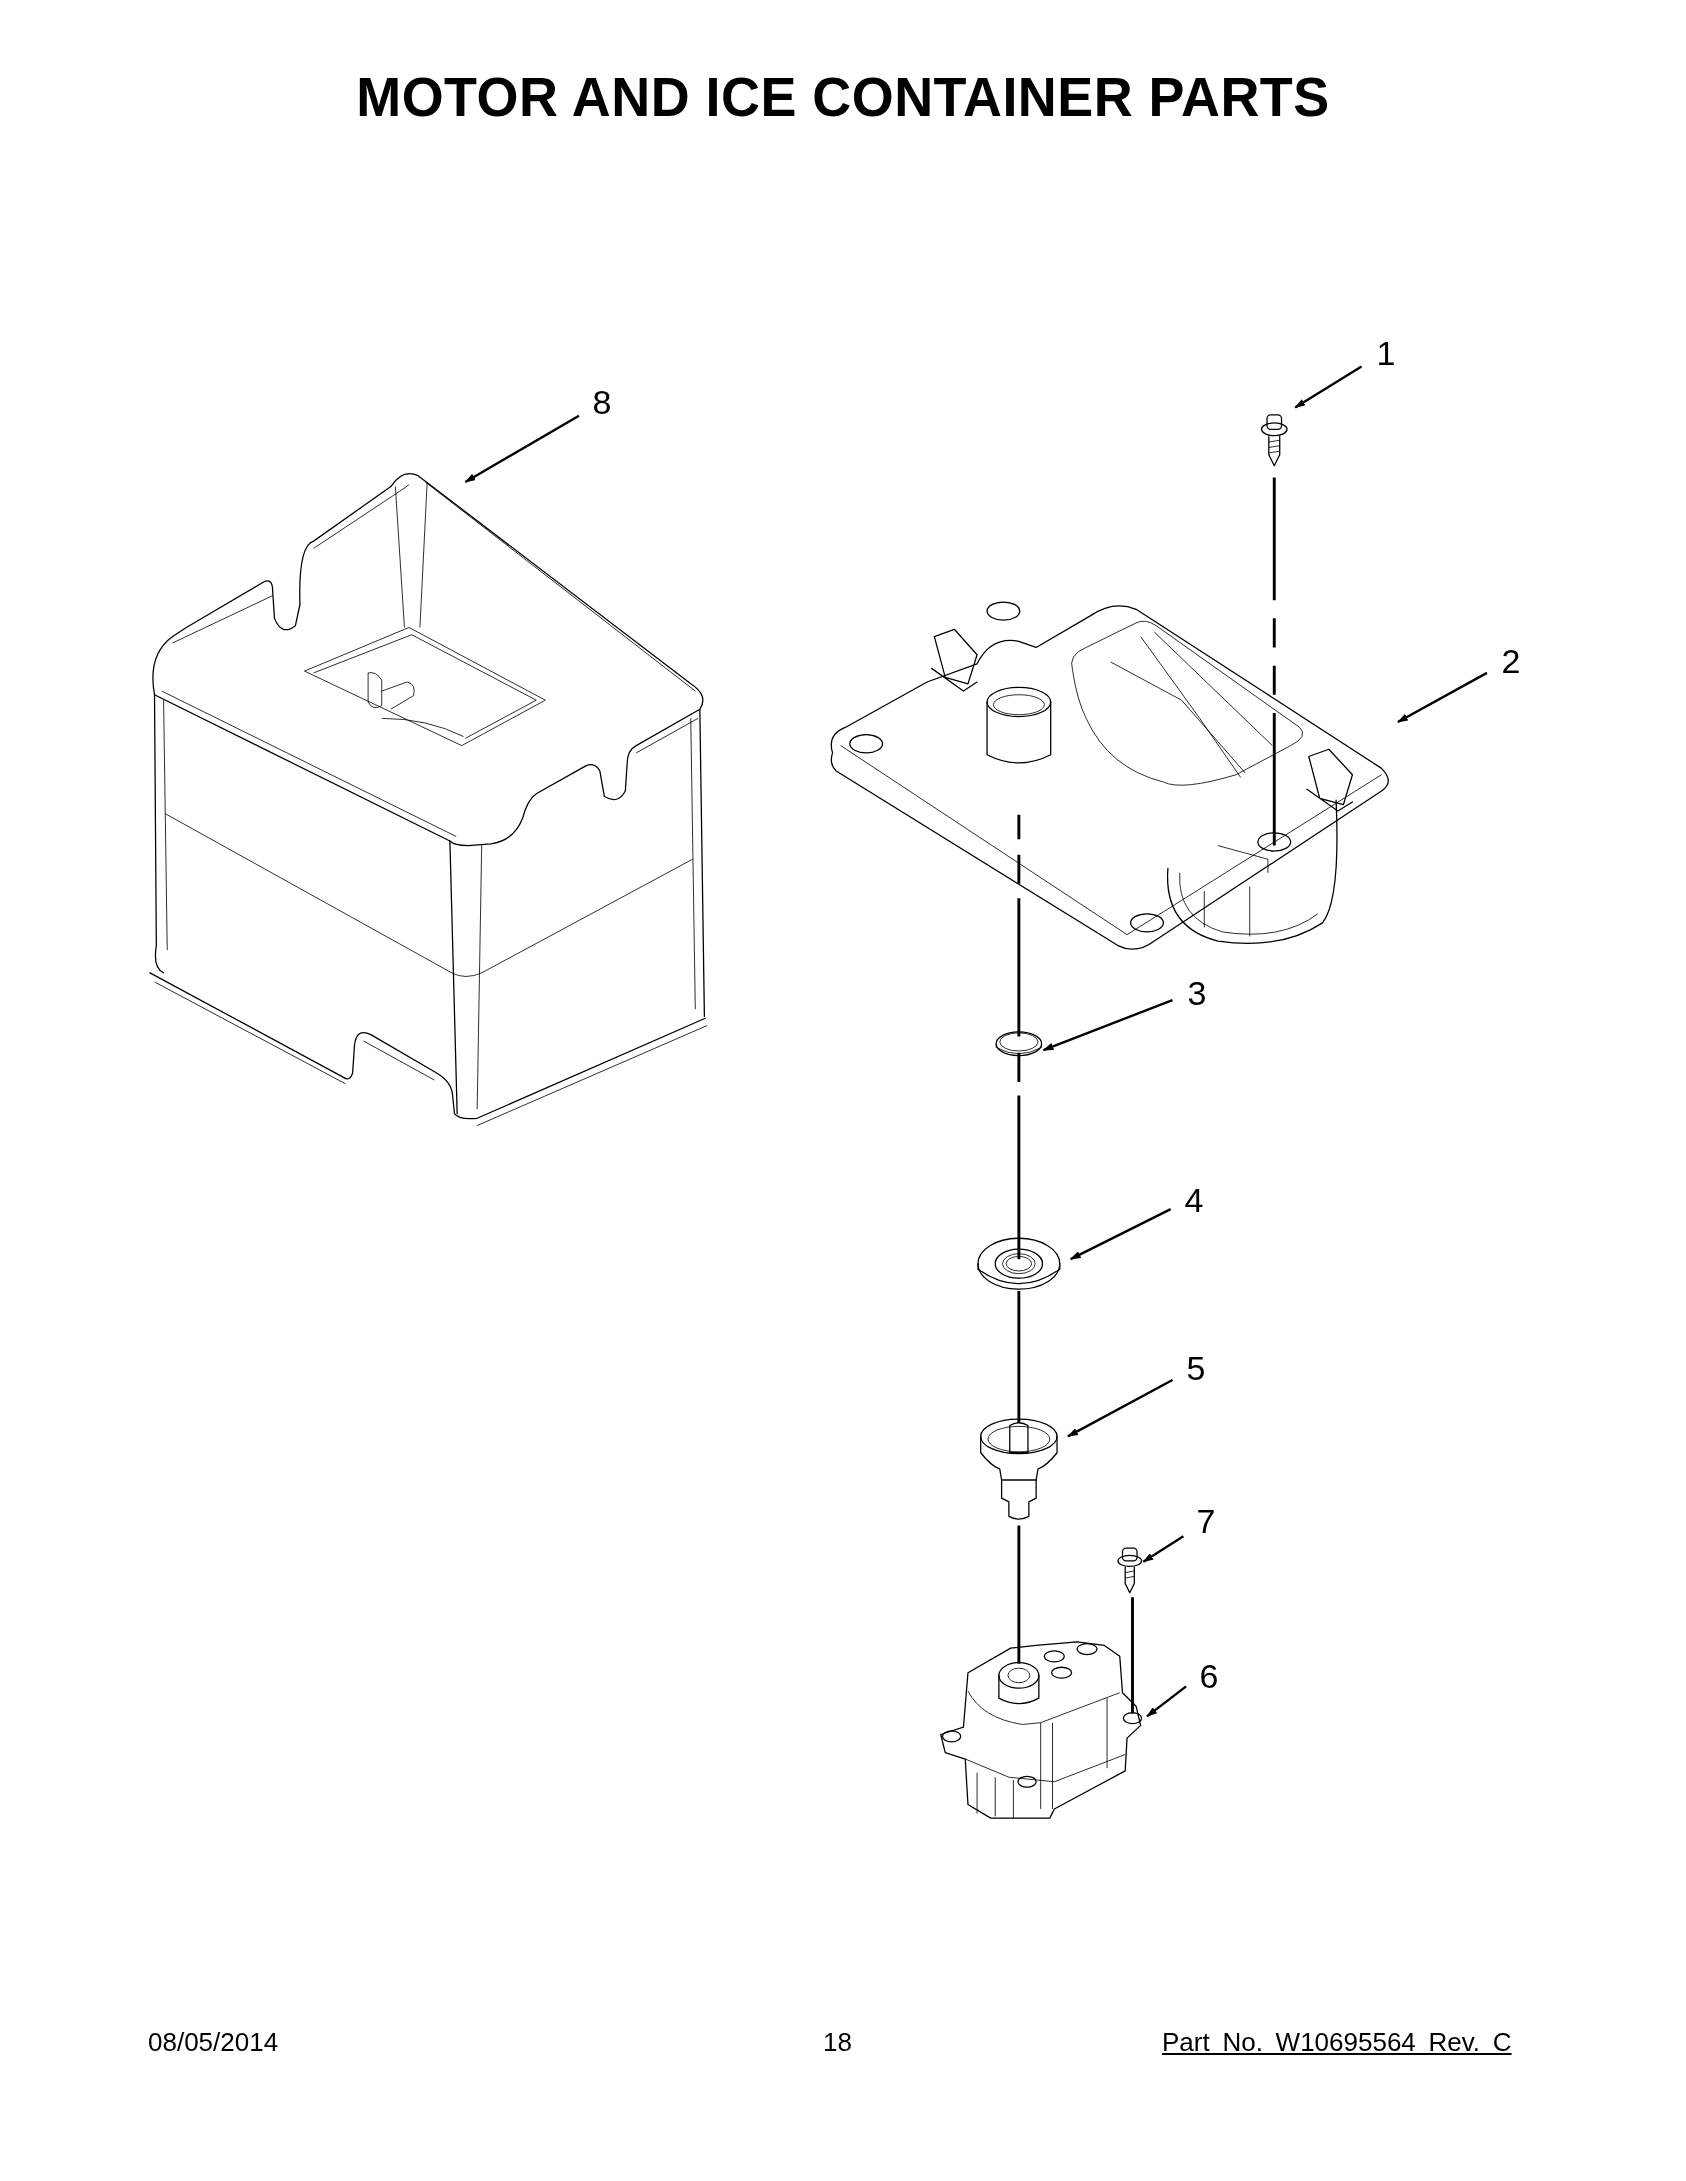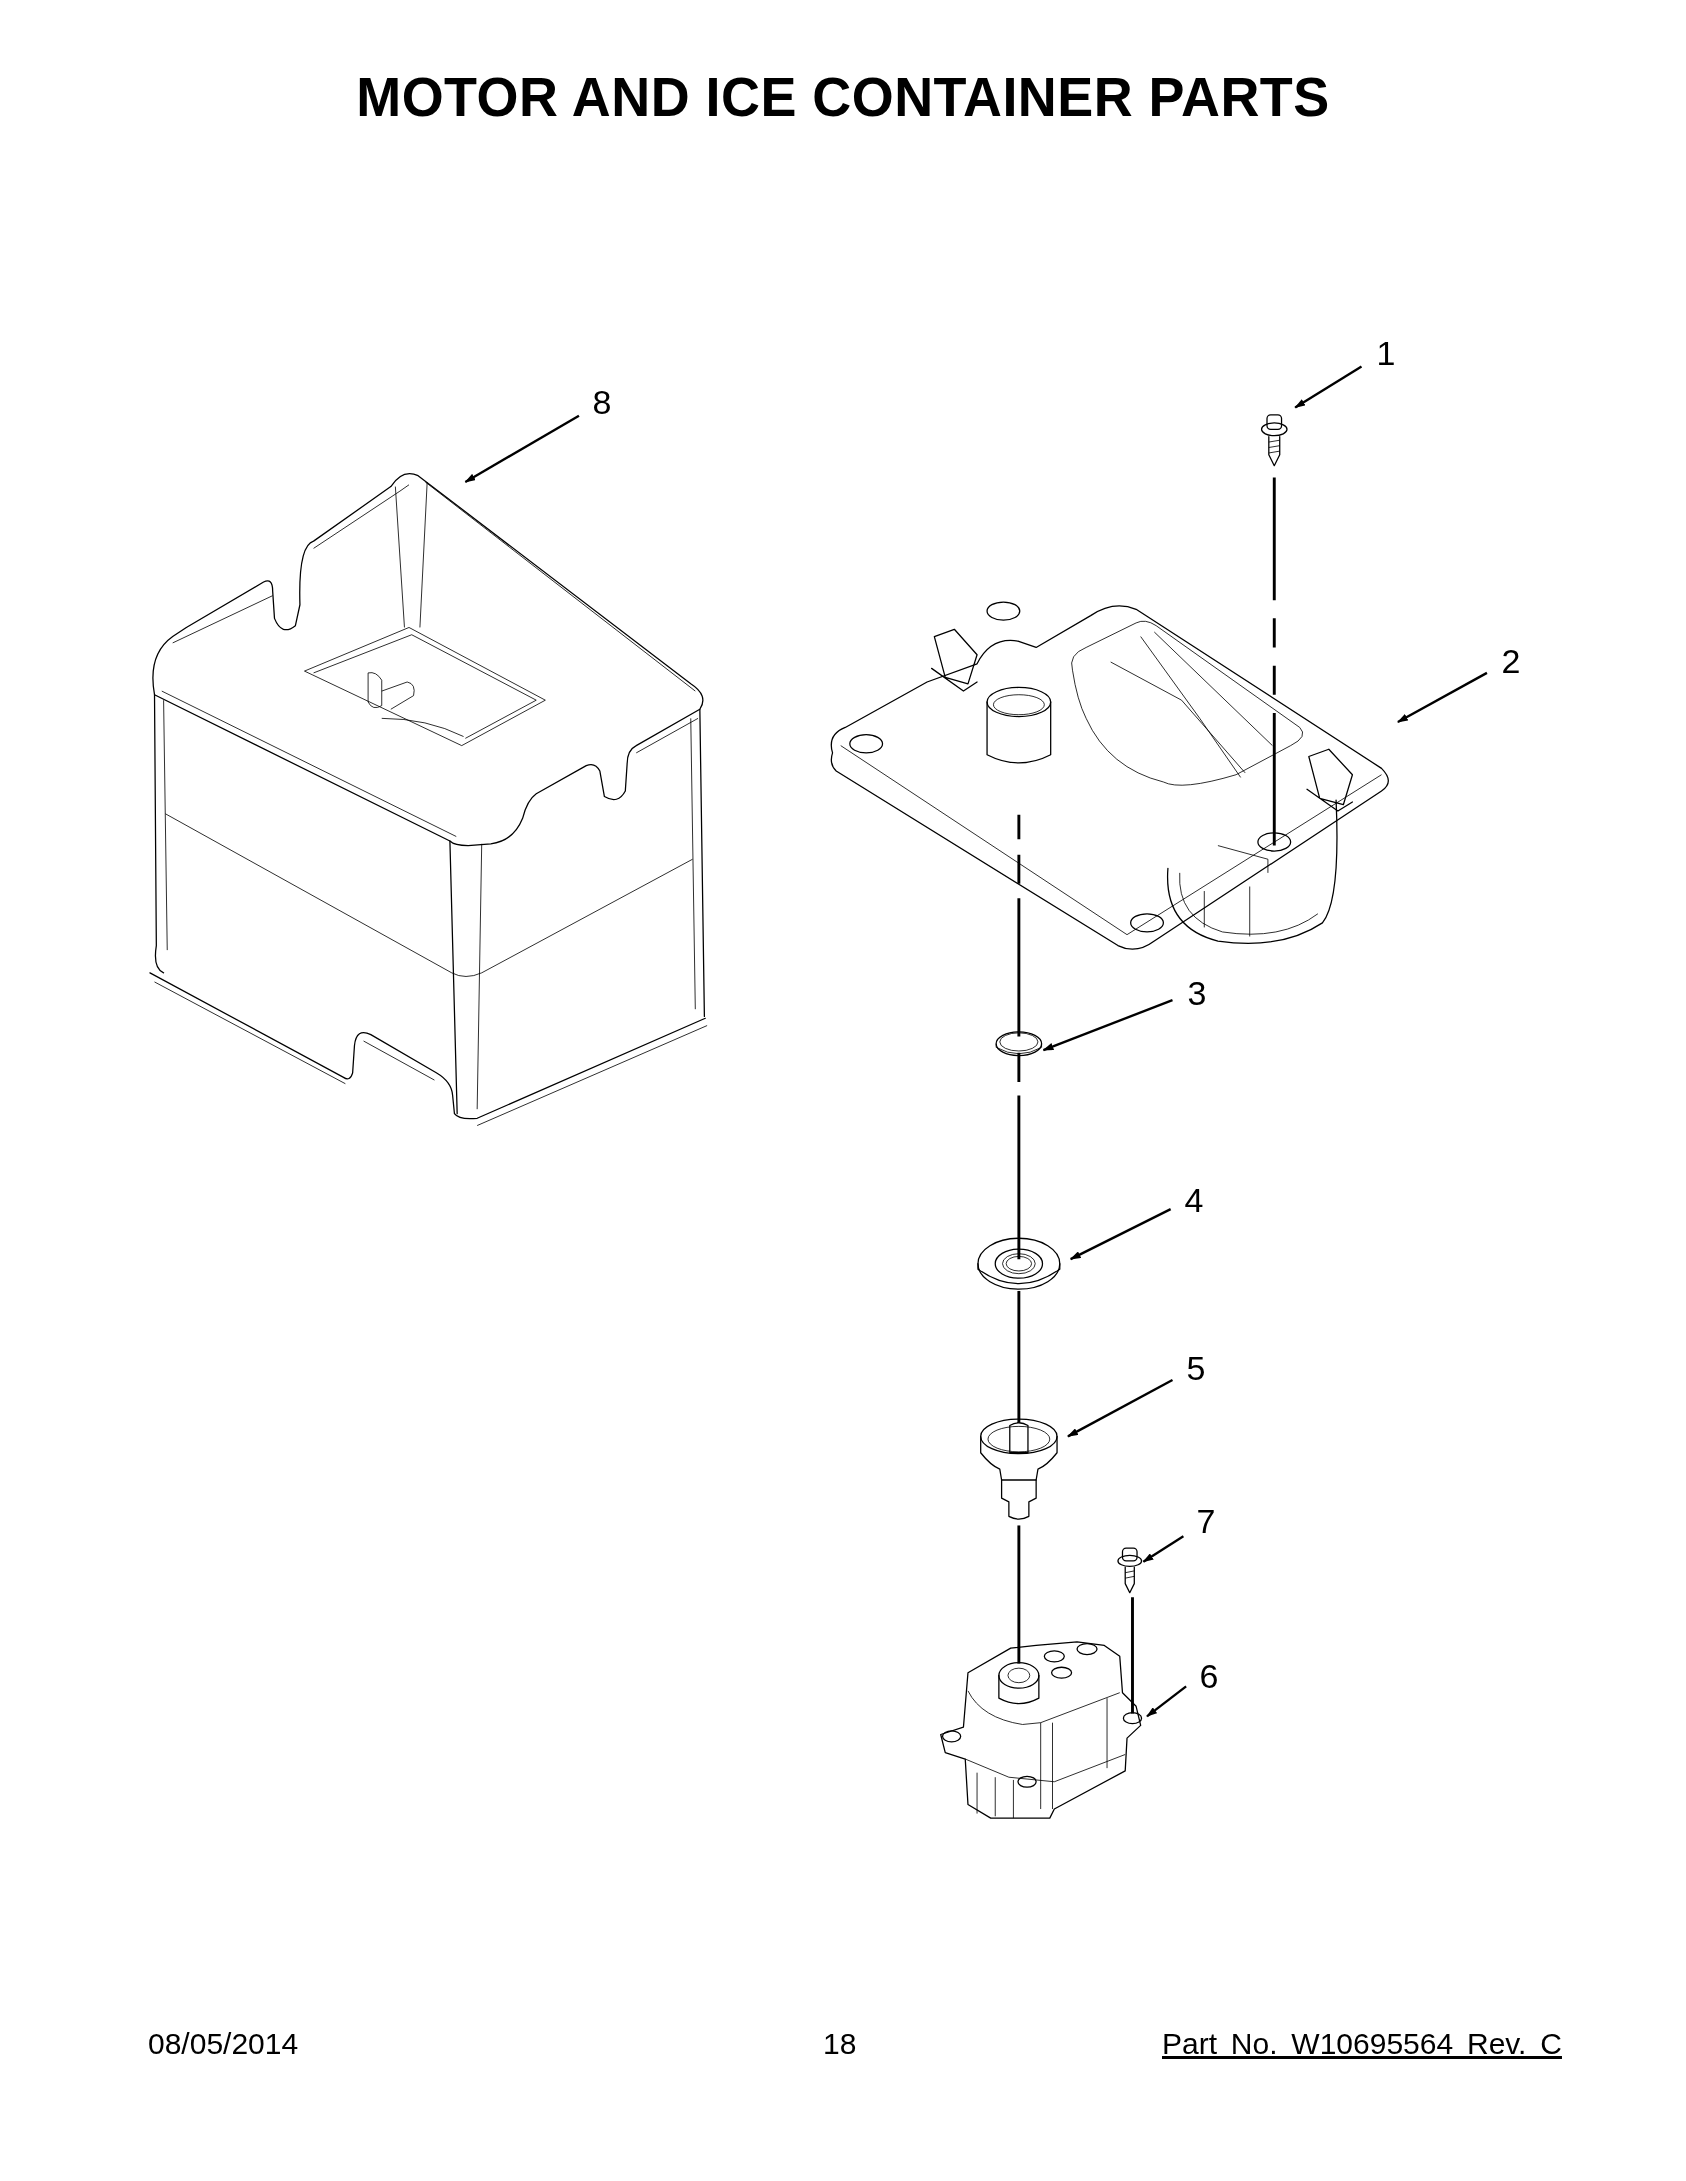--- a/index.html
+++ b/index.html
@@ -5,21 +5,21 @@
   html, body { margin: 0; padding: 0; background: #ffffff; }
   body { width: 1686px; height: 2182px; position: relative; overflow: hidden;
          font-family: "Liberation Sans", sans-serif; color: #000; }
   .title { position: absolute; left: 0; top: 65px; width: 1686px; text-align: center;
            font-family: "Liberation Sans", sans-serif; font-weight: bold; font-size: 55px;
            letter-spacing: 0.5px; transform: scaleX(0.98); }
   .diagram { position: absolute; left: 0; top: 0; width: 1686px; height: 2182px; }
   .callout { position: absolute; font-family: "Liberation Sans", sans-serif; font-size: 34px;
              line-height: 1; transform: translate(-50%, -50%); }
   .footer { position: absolute; top: 2029px; font-family: "Liberation Sans", sans-serif;
-            font-size: 30px; line-height: 1; }
+            font-size: 26px; line-height: 1; }
   .f-date { left: 148px; }
   .f-page { left: 823px; }
   .f-part { left: 1162px; word-spacing: 5.5px; text-decoration: underline; }
   .stroke { fill: none; stroke: #000; stroke-width: 1.4; stroke-linejoin: round; stroke-linecap: round; }
   .thin { fill: none; stroke: #000; stroke-width: 0.9; }
   .leader { stroke: #000; stroke-width: 2.6; fill: none; }
   .axis { stroke: #000; stroke-width: 3.2; fill: none; }
 </style>
 </head>
 <body>

